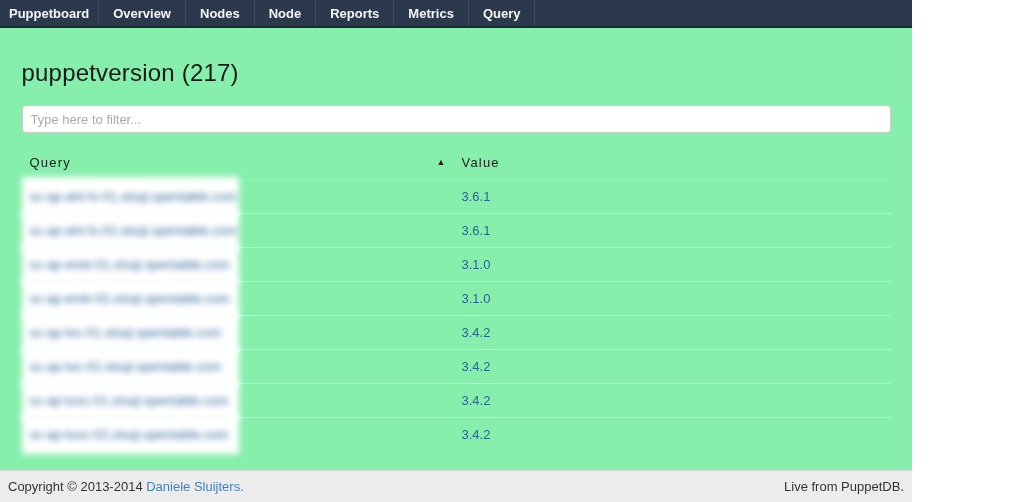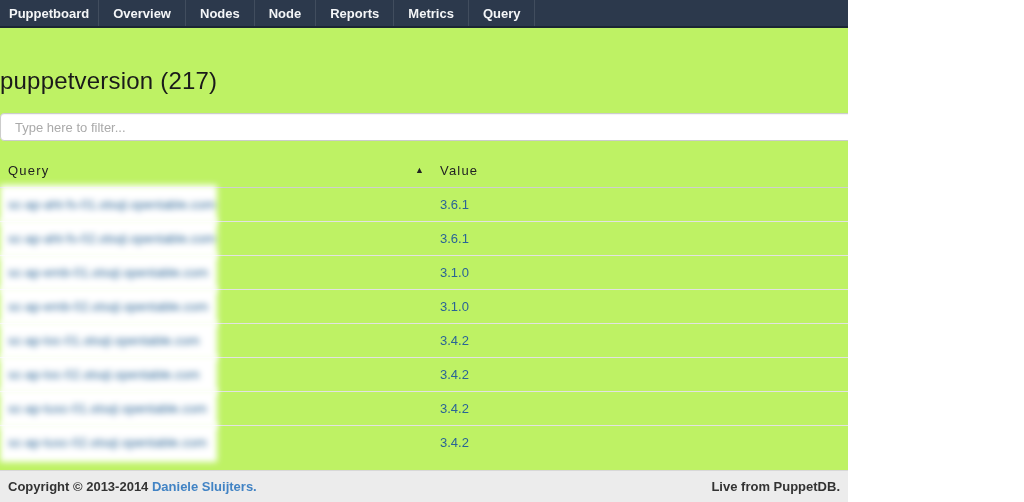--- a/index.html
+++ b/index.html
@@ -1,23 +1,23 @@
 <!DOCTYPE html>
 <html><head>
 <meta charset="utf-8">
 <style>
   * { margin: 0; padding: 0; box-sizing: border-box; }
   html, body { background: #fff; }
   body { font-family: "Liberation Sans", "DejaVu Sans", sans-serif; }
   .app {
     position: relative;
-    width: 848px;
+    width: 912px;
     height: 502px;
     overflow: hidden;
-    background: #bef264;
+    background: #86efac;
   }
 
   
   .navbar {
     display: flex;
     align-items: stretch;
     height: 28px;
     background: #2c394c;
     border-bottom: 2px solid #1b2634;
   }
@@ -33,33 +33,33 @@
     cursor: pointer;
   }
   .navbar a.brand { padding: 0 9px; }
 
   
   .container {
     width: 869px;
     margin: 0 auto;
   }
   h1.page-title {
-    margin-top: 38px;
+    margin-top: 30px;
     font-size: 24px;
     font-weight: 400;
     line-height: 30px;
     color: #1a1a1a;
     letter-spacing: 0.2px;
   }
   .filter-input {
     display: block;
     width: 100%;
     height: 28px;
     margin-top: 17px;
-    padding: 0 14px;
+    padding: 0 8px;
     border: 1px solid #cccccc;
     border-radius: 4px;
     font-size: 13px;
     color: #555;
     outline: none;
     box-shadow: inset 0 1px 1px rgba(0,0,0,0.05);
     font-family: "Liberation Sans", sans-serif;
   }
   .filter-input::placeholder { color: #aaaaaa; }
 
@@ -127,21 +127,20 @@
     height: 32px;
     z-index: 10;
     background: #ececec;
     border-top: 1px solid #d8d8d8;
     display: flex;
     justify-content: space-between;
     align-items: center;
     padding: 0 8px;
     font-size: 13px;
     color: #333333;
-    font-weight: bold;
   }
   .footer a { color: #4183c4; text-decoration: none; cursor: pointer; }
 </style>
 </head>
 <body>
 
 <div class="app">
 
   <nav class="navbar">
     <a class="brand">Puppetboard</a>

